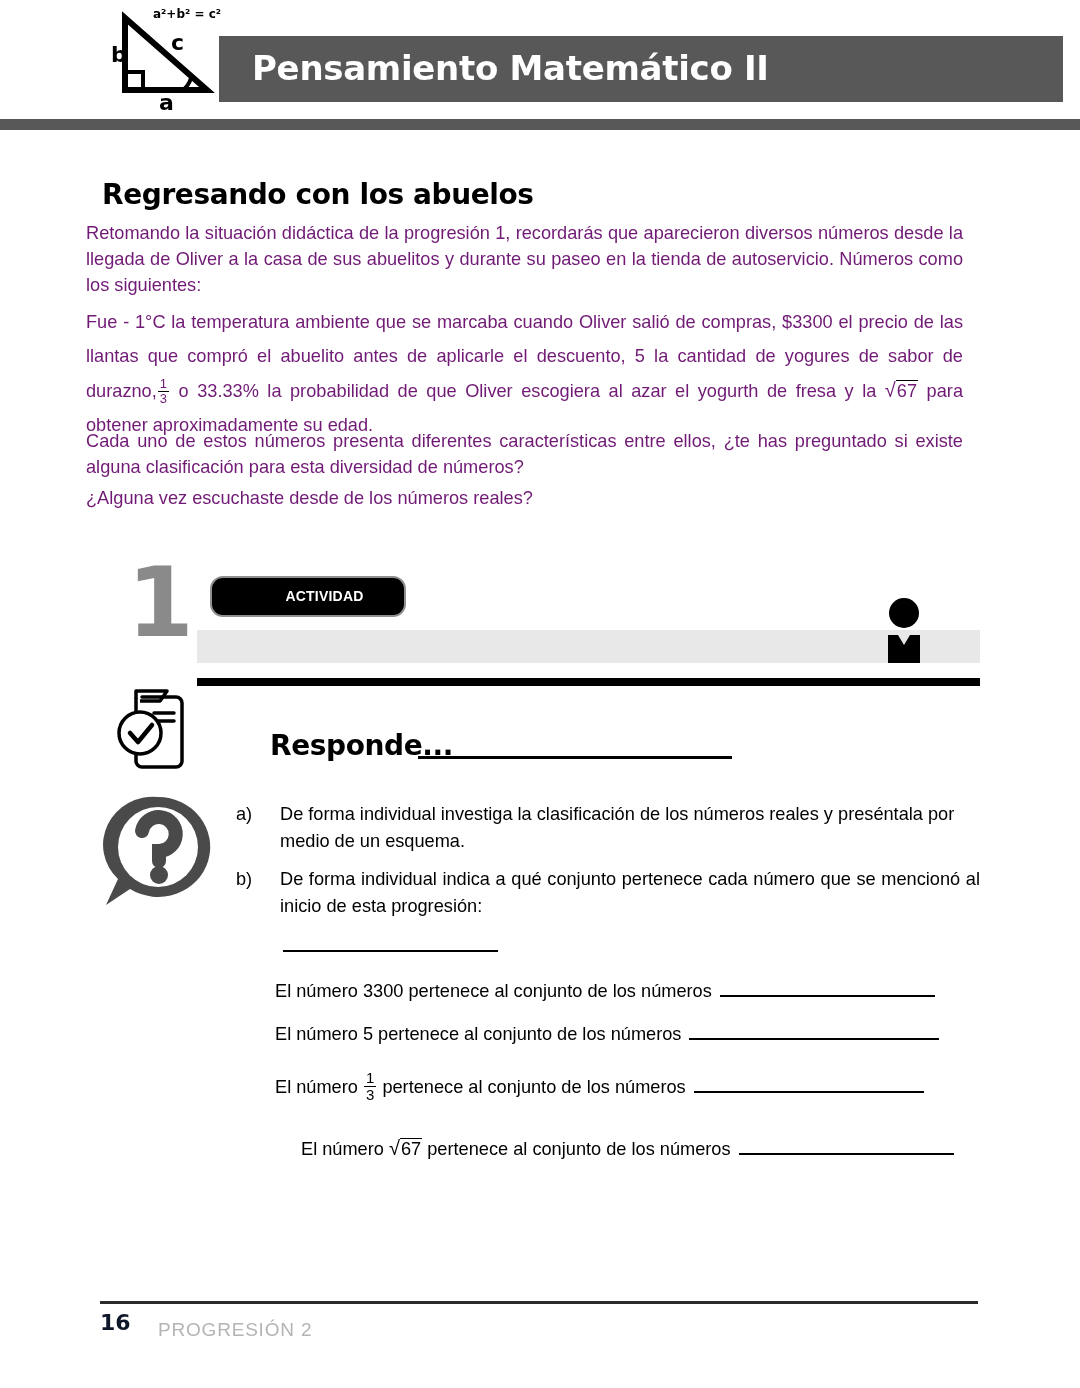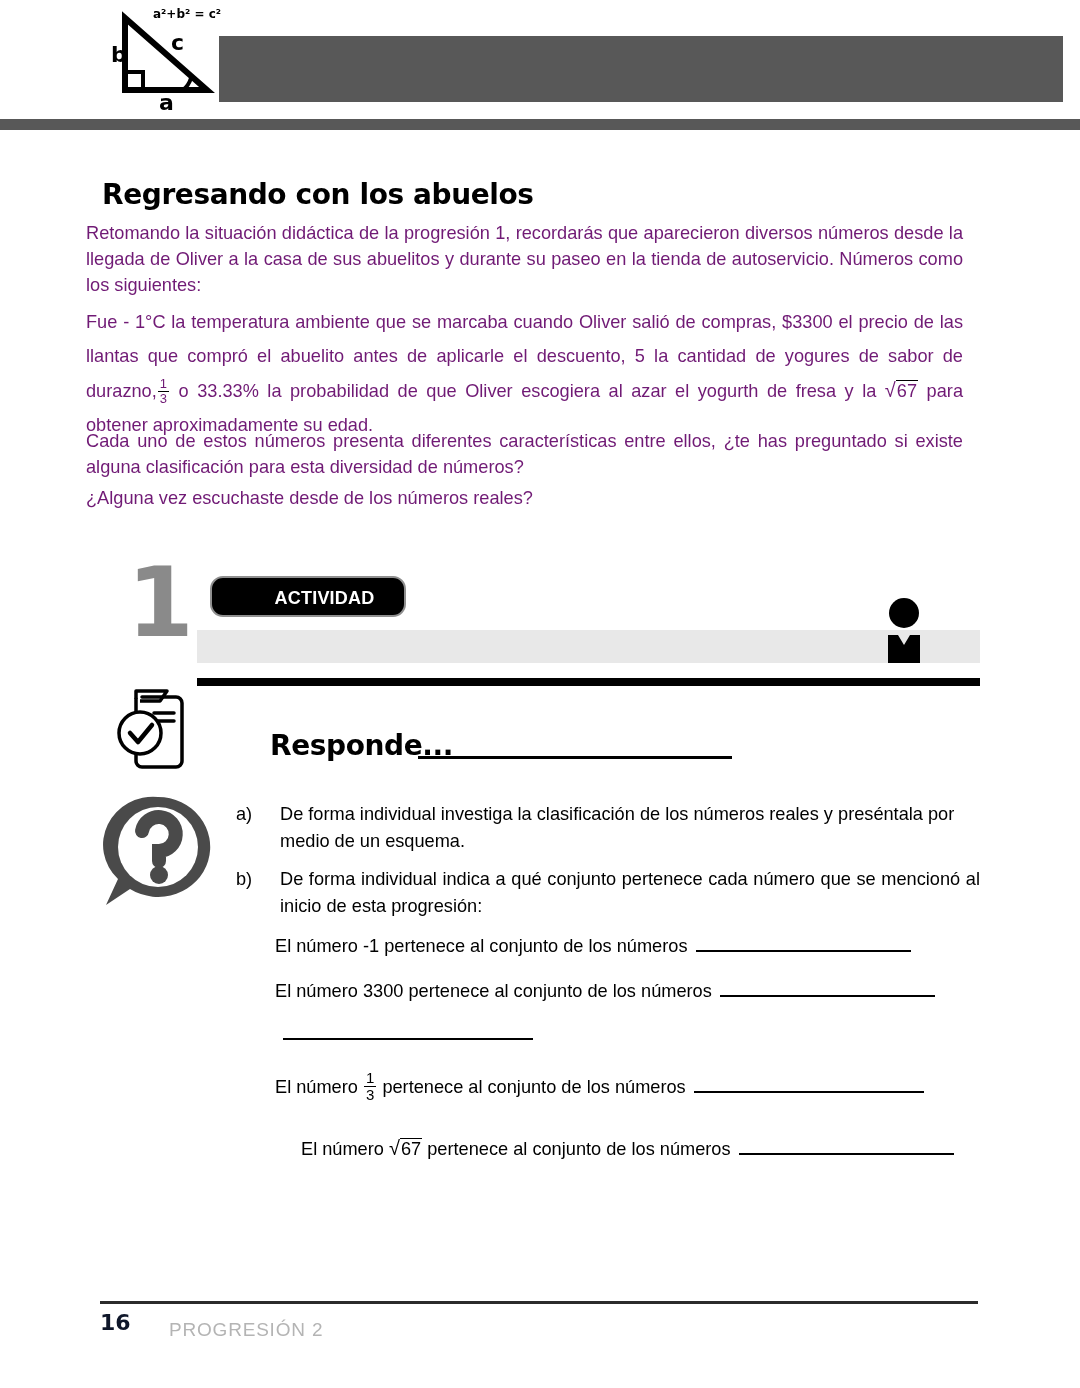--- a/index.html
+++ b/index.html
@@ -118,21 +118,21 @@
     border: 2px solid #8f8f8f;
     border-radius: 13px;
     box-sizing: border-box;
   }
   .activity-badge-label {
     position: absolute;
     left: 0; right: 12px;
     top: 10px;
     text-align: center;
     color: #fff;
-    font-size: 18px;
+    font-size: 14px;
     font-weight: bold;
     letter-spacing: 0.2px;
     padding-left: 45px;
   }
   .activity-graybar {
     position: absolute;
     left: 197px;
     top: 630px;
     width: 783px;
     height: 33px;
@@ -248,41 +248,41 @@
     color: #0f172a;
     font-family: "DejaVu Sans", sans-serif;
   }
   .footer-prog {
     position: absolute;
     left: 158px;
     top: 1319px;
     font-size: 19px;
     color: #b4b4b4;
     letter-spacing: 0.8px;
-    margin-left: 11px;
   }
 </style>
 </head>
 <body>
 
 <div class="header">
 
   <div class="logo">
     <svg viewBox="0 0 120 115" width="120" height="115">
       <polygon points="22,16 22,88 104,88" fill="none" stroke="#000" stroke-width="6" stroke-linejoin="miter"></polygon>
       <rect x="22" y="70" width="18" height="18" fill="none" stroke="#000" stroke-width="4"></rect>
       <path d="M 80 88 A 24 24 0 0 0 88 76" fill="none" stroke="#000" stroke-width="4"></path>
       <text x="8" y="60" font-family="DejaVu Sans, sans-serif" font-size="22" font-weight="bold" fill="#000">b</text>
       <text x="56" y="108" font-family="DejaVu Sans, sans-serif" font-size="22" font-weight="bold" fill="#000">a</text>
       <text x="68" y="48" font-family="DejaVu Sans, sans-serif" font-size="22" font-weight="bold" fill="#000">c</text>
       <text x="50" y="16" font-family="DejaVu Sans, sans-serif" font-size="12" font-weight="bold" fill="#000">a²+b² = c²</text>
     </svg>
   </div>
 
   <div class="header-bar"></div>
+  <div class="header-title">Pensamiento Matemático II</div>
   <div class="header-rule"></div>
 </div>
 
 <div class="section-title">Regresando con los abuelos</div>
 
 <div class="para p1">Retomando la situación didáctica de la progresión 1, recordarás que aparecieron diversos números desde la llegada de Oliver a la casa de sus abuelitos y durante su paseo en la tienda de autoservicio. Números como los siguientes:</div>
 
 <div class="para p2">
   <span>Fue - 1°C la temperatura ambiente que se marcaba cuando Oliver salió de compras, $3300 el precio de las llantas que compró el abuelito antes de aplicarle el descuento, 5 la cantidad de yogures de sabor de durazno,</span><span class="frac"><span class="num">1</span><span class="den">3</span></span>
   <span>o 33.33% la probabilidad de que Oliver escogiera al azar el yogurth de fresa y la</span>
@@ -337,29 +337,29 @@
   <span class="marker">a)</span>
   <div class="body">De forma individual investiga la clasificación de los números reales y preséntala por medio de un esquema.</div>
 </div>
 
 <div class="list-item list-b">
   <span class="marker">b)</span>
   <div class="body">De forma individual indica a qué conjunto pertenece cada número que se mencionó al inicio de esta progresión:</div>
 </div>
 
 <div class="blank-row r1">
-  <span>El número -1 pertenece al conjunto de los números</span><span class="blank-line" style="width:215px"></span>
+  <span class="blank-line" style="width:215px"></span>
 </div>
 
 <div class="blank-row r2">
   <span>El número 3300 pertenece al conjunto de los números</span><span class="blank-line" style="width:215px"></span>
 </div>
 
 <div class="blank-row r3">
-  <span class="blank-line" style="width:250px"></span>
+  <span>El número 5 pertenece al conjunto de los números</span><span class="blank-line" style="width:250px"></span>
 </div>
 
 <div class="blank-row r4">
   <span>El número</span>
   <span class="frac" style="font-size:15px"><span class="num">1</span><span class="den">3</span></span>
   <span>pertenece al conjunto de los números</span><span class="blank-line" style="width:230px"></span>
 </div>
 
 <div class="blank-row r5">
   <span>El número</span>

